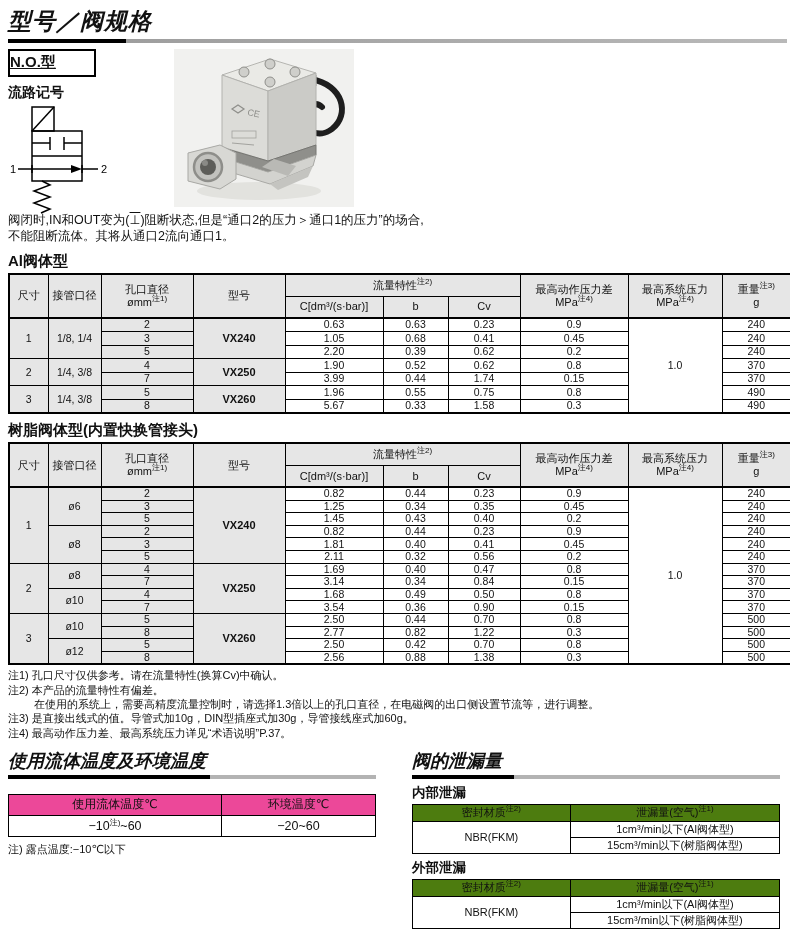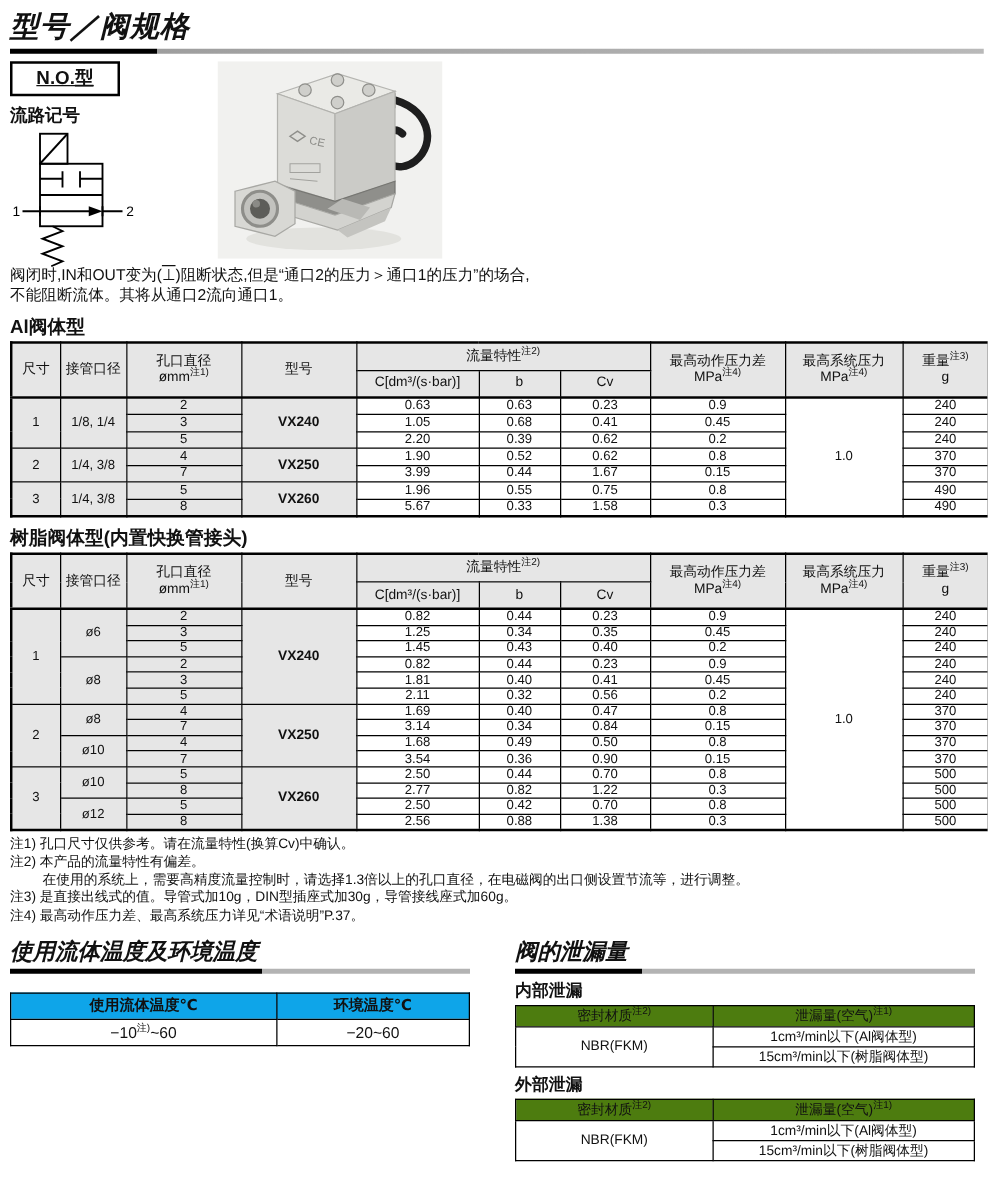--- a/index.html
+++ b/index.html
@@ -11,21 +11,21 @@
   .page{padding:4px 3px 0 8px;}
 
   
   .page-title{font-size:23px;font-weight:bold;font-style:italic;margin:2px 0 0 0;letter-spacing:1px;}
   .rule{height:4px;margin-top:2px;}
   .rule-top{width:779px;background:linear-gradient(90deg,#000 0,#000 118px,#9e9e9e 118px,#b9b9b9 100%);}
 
   
   .intro-row{display:flex;align-items:flex-start;height:160px;margin-top:6px;}
   .intro-left{width:162px;flex:0 0 auto;}
-  .no-box{width:84px;border:2px solid #000;text-align:center;font-weight:bold;font-size:15px;padding:2px 0 3px;}
+  .no-box{width:84px;border:2px solid #000;text-align:left;font-weight:bold;font-size:15px;padding:2px 0 3px;}
   .no-box span{text-decoration:underline;}
   .flow-label{font-weight:bold;font-size:14px;margin-top:7px;}
   svg.diagram{margin-top:3px;display:block;}
   svg.photo{display:block;margin-left:4px;}
 
   .desc{font-size:12.5px;line-height:1.3;margin-top:3px;}
   .ovl{text-decoration:overline;}
 
   
   .table-title{font-size:15px;font-weight:bold;margin:7px 0 2px 0;}
@@ -47,21 +47,21 @@
   
   .bottom{display:flex;margin-top:9px;}
   .temp-col{width:368px;flex:0 0 auto;}
   .leak-col{margin-left:36px;width:368px;flex:0 0 auto;}
   .section-title{font-size:18px;font-weight:bold;font-style:italic;margin:0;}
   .rule-temp{width:368px;background:linear-gradient(90deg,#000 0,#000 202px,#b3b3b3 202px,#b3b3b3 100%);}
   .rule-leak{width:368px;background:linear-gradient(90deg,#000 0,#000 102px,#b3b3b3 102px,#b3b3b3 100%);}
 
   table.temp-table{border-collapse:collapse;width:368px;margin-top:15px;border:1px solid #000;}
   .temp-table th,.temp-table td{border:1px solid #000;text-align:center;padding:0;}
-  .temp-table th{background:#0ea5e9;font-size:12px;height:20px;font-weight:bold;}
+  .temp-table th{background:#ec4899;font-size:12px;height:20px;font-weight:normal;}
   .temp-table td{font-size:12.5px;height:20px;}
   .temp-note{font-size:11px;margin-top:5px;}
 
   .leak-sub{font-size:13.5px;font-weight:bold;margin:5px 0 2px 0;}
   table.leak-table{border-collapse:collapse;width:368px;border:1px solid #000;}
   .leak-table th,.leak-table td{border:1px solid #000;text-align:center;padding:0;}
   .leak-table th{background:#4d7c0f;font-size:11px;height:16px;font-weight:normal;}
   .leak-table td{font-size:11px;height:14px;}
   .leak-table .c1{width:43%;}
   .leak-notes{font-size:10.5px;line-height:1.3;margin-top:3px;}
@@ -213,21 +213,21 @@
           <td>1.90</td>
           <td>0.52</td>
           <td>0.62</td>
           <td>0.8</td>
           <td>370</td>
         </tr>
         <tr>
           <td class="stub">7</td>
           <td>3.99</td>
           <td>0.44</td>
-          <td>1.67</td>
+          <td>1.74</td>
           <td>0.15</td>
           <td>370</td>
         </tr>
         <tr>
           <td class="stub" rowspan="2">3</td>
           <td class="stub" rowspan="2">1/4, 3/8</td>
           <td class="stub">5</td>
           <td class="stub model" rowspan="2">VX260</td>
           <td>1.96</td>
           <td>0.55</td>
@@ -424,20 +424,21 @@
             <tr>
           <th>使用流体温度℃</th>
           <th>环境温度℃</th>
         </tr>
         <tr>
           <td><span>−10</span><sup>注)</sup><span>~60</span></td>
           <td>−20~60</td>
         </tr>
       </tbody>
         </table>
+      <div class="temp-note">注) 露点温度:−10℃以下</div>
     </div>
 
     <div class="leak-col">
       <h2 class="section-title">阀的泄漏量</h2>
       <div class="rule rule-leak"></div>
 
       <h3 class="leak-sub">内部泄漏</h3>
       <table class="leak-table">
         <tbody>
             <tr>

